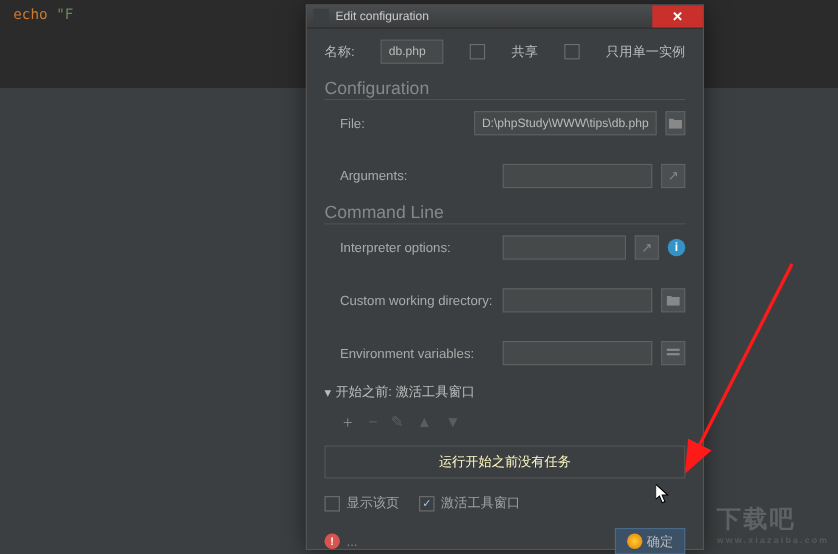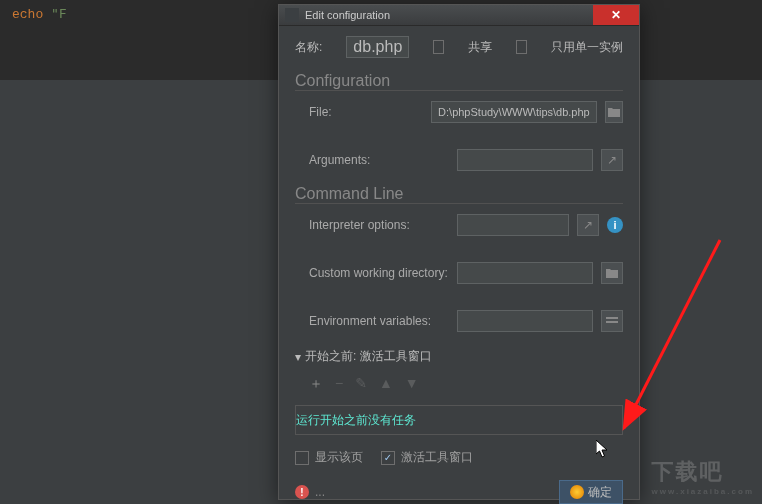--- a/index.html
+++ b/index.html
@@ -18,21 +18,21 @@
 .editor-bg {
   position: absolute;
   top: 0; left: 0;
   width: 100%; height: 80px;
   background: #2b2b2b;
   padding: 6px 12px;
   color: #cc7832;
   font-family: Consolas, monospace;
   font-size: 13px;
 }
-.editor-bg .echo { color: #cc7832; font-family: Liberation Mono, monospace; }
+.editor-bg .echo { color: #cc7832; }
 .editor-bg .str { color: #6a8759; }
 .editor-bottom {
   position: absolute;
   top: 80px; left: 0; right: 0;
   height: 424px;
   background: #3c3f41;
 }
 
 
 .dialog {
@@ -86,21 +86,21 @@
 
 .row { display: flex; align-items: center; gap: 24px; }
 .row .lbl { font-size: 12px; color: #bbb; white-space: nowrap; }
 .input-box {
   flex: 1;
   height: 22px;
   background: #45494a;
   border: 1px solid #5e6263;
   color: #bbb;
   padding: 0 6px;
-  font-size: 16px;
+  font-size: 11px;
   display: flex;
   align-items: center;
 }
 
 .checkbox {
   width: 14px; height: 14px;
   border: 1px solid #6e6e6e;
   background: #3c3f41;
   display: inline-flex;
   align-items: center;
@@ -173,22 +173,22 @@
   font-size: 14px;
 }
 .toolbar span { cursor: default; }
 .before-box {
   margin-top: 2px;
   height: 30px;
   border: 1px solid #555;
   background: #3c3f41;
   display: flex;
   align-items: center;
-  justify-content: flex-start;
-  color: #5eead4;
+  justify-content: center;
+  color: #fef9c3;
   font-size: 12px;
 }
 
 .checks-row {
   display: flex;
   gap: 18px;
   align-items: center;
   margin-top: 4px;
 }
 .checks-row .ck-item { display: flex; align-items: center; gap: 6px; }

